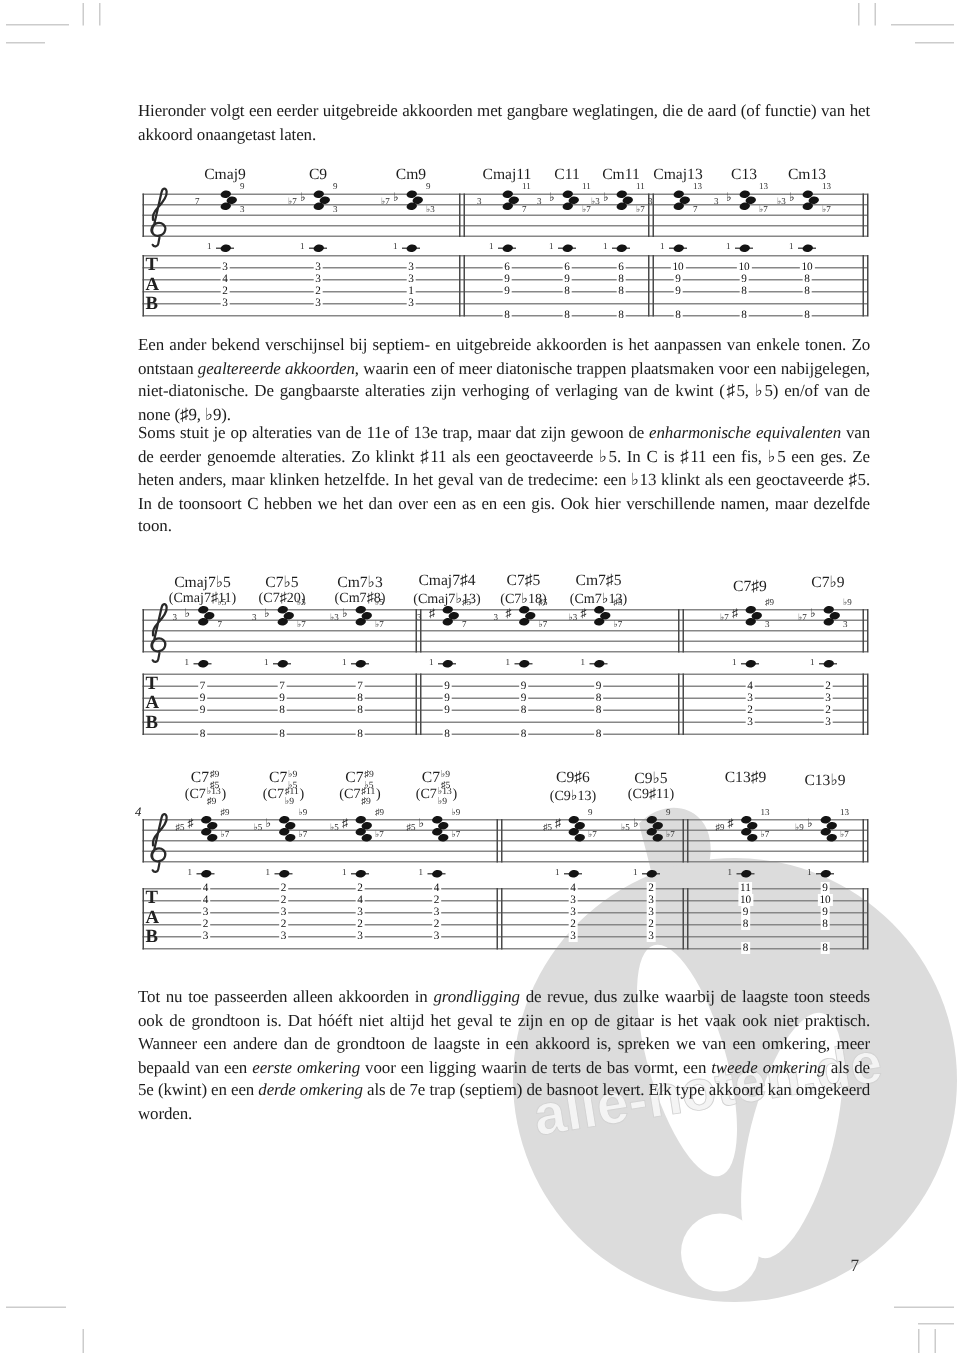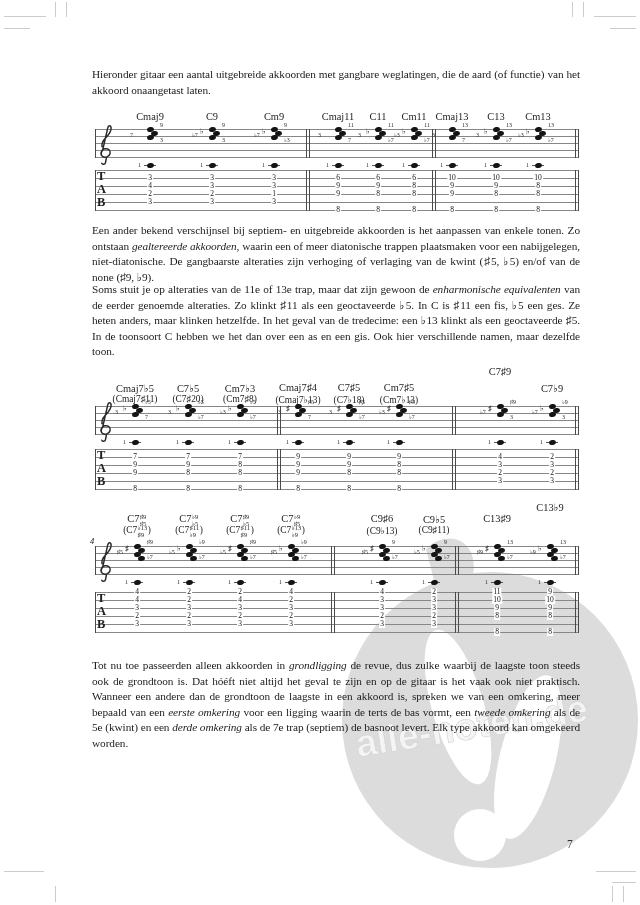--- a/index.html
+++ b/index.html
@@ -50,21 +50,21 @@
   <svg class="wm" width="340" height="345" viewBox="0 0 340 345">
     <path d="M96 14 C118 -8 152 6 142 44 C136 66 118 80 102 88 C112 62 102 40 96 14" fill="#dcdcdc"></path>
     <circle cx="160" cy="185" r="148" fill="#dcdcdc"></circle>
     <ellipse cx="128" cy="172" rx="26" ry="80" fill="#ffffff" transform="rotate(-16 128 172)"></ellipse>
     <ellipse cx="198" cy="222" rx="28" ry="84" fill="#ffffff" transform="rotate(14 198 222)"></ellipse>
     <circle cx="150" cy="300" r="26" fill="#ffffff"></circle>
     <text x="28" y="222" transform="rotate(-9 28 222)" font-family="Liberation Sans, DejaVu Sans, sans-serif" font-size="38" font-weight="bold" fill="#f4f4f4" stroke="#d2d2d2" stroke-width="0.6">alle-noten.de</text>
   </svg>
 
   <div class="content">
-    <div class="para" style="top:67px;"><span>Hieronder gitaar een aantal uitgebreide akkoorden met gangbare weglatingen, die de aard (of functie) van het akkoord onaangetast laten.</span></div>
+    <div class="para" style="top:67px;"><span>Hieronder volgt een eerder uitgebreide akkoorden met gangbare weglatingen, die de aard (of functie) van het akkoord onaangetast laten.</span></div>
     <div class="para" style="top:223px;"><span>Een ander bekend verschijnsel bij septiem- en uitgebreide akkoorden is het aanpassen van enkele tonen. Zo ontstaan </span><i>gealtereerde akkoorden</i><span>, waarin een of meer diatonische trappen plaatsmaken voor een nabijgelegen, niet-diatonische. De gangbaarste alteraties zijn verhoging of verlaging van de kwint (♯5, ♭5) en/of van de none (♯9, ♭9).</span></div>
     <div class="para" style="top:282px;"><span>Soms stuit je op alteraties van de 11e of 13e trap, maar dat zijn gewoon de </span><i>enharmonische equivalenten</i><span> van de eerder genoemde alteraties. Zo klinkt ♯11 als een geoctaveerde ♭5. In C is ♯11 een fis, ♭5 een ges. Ze heten anders, maar klinken hetzelfde. In het geval van de tredecime: een ♭13 klinkt als een geoctaveerde ♯5. In de toonsoort C hebben we het dan over een as en een gis. Ook hier verschillende namen, maar dezelfde toon.</span></div>
     <div class="para" style="top:658px;"><span>Tot nu toe passeerden alleen akkoorden in </span><i>grondligging</i><span> de revue, dus zulke waarbij de laagste toon steeds ook de grondtoon is. Dat hóéft niet altijd het geval te zijn en op de gitaar is het vaak ook niet praktisch. Wanneer een andere dan de grondtoon de laagste in een akkoord is, spreken we van een omkering, meer bepaald van een </span><i>eerste omkering</i><span> voor een ligging waarin de terts de bas vormt, een </span><i>tweede omkering</i><span> als de 5e (kwint) en een </span><i>derde omkering</i><span> als de 7e trap (septiem) de basnoot levert. Elk type akkoord kan omgekeerd worden.</span></div>
 
     <div id="systems">
         <div class="">
           <div class="sysline" style="left: 95px; top: 129px; width: 483px;"></div>
           <div class="sysline" style="left: 95px; top: 136px; width: 483px;"></div>
           <div class="sysline" style="left: 95px; top: 143px; width: 483px;"></div>
           <div class="sysline" style="left: 95px; top: 150px; width: 483px;"></div>
@@ -349,21 +349,21 @@
           <div class="dlab" style="left: 379px; top: 409px;">♭3</div>
           <div class="dlab" style="left: 409px; top: 399px;">♯5</div>
           <div class="dlab" style="left: 409px; top: 414px;">♭7</div>
           <div class="ledger" style="left: 393px; top: 442px;"></div>
           <div class="note" style="left: 396px; top: 440px;"></div>
           <div class="dlab" style="left: 387px; top: 439px;">1</div>
           <div class="fret" style="left: 399px; top: 453px;">9</div>
           <div class="fret" style="left: 399px; top: 461px;">8</div>
           <div class="fret" style="left: 399px; top: 469px;">8</div>
           <div class="fret" style="left: 399px; top: 485px;">8</div>
-          <div class="chordname" style="left: 500px; top: 366px; text-align: right;">C7♯9</div>
+          <div class="chordname" style="left: 500px; top: 386px; text-align: right;">C7♯9</div>
           <div class="note" style="left: 497px; top: 404px;"></div>
           <div class="note" style="left: 501px; top: 408px;"></div>
           <div class="note" style="left: 497px; top: 412px;"></div>
           <div class="acc" style="left: 488px; top: 405px;">♯</div>
           <div class="dlab" style="left: 480px; top: 409px;">♭7</div>
           <div class="dlab" style="left: 510px; top: 399px;">♯9</div>
           <div class="dlab" style="left: 510px; top: 414px;">3</div>
           <div class="ledger" style="left: 494px; top: 442px;"></div>
           <div class="note" style="left: 497px; top: 440px;"></div>
           <div class="dlab" style="left: 488px; top: 439px;">1</div>
@@ -562,21 +562,21 @@
           <div class="dlab" style="left: 507px; top: 539px;">13</div>
           <div class="dlab" style="left: 507px; top: 554px;">♭7</div>
           <div class="ledger" style="left: 491px; top: 582px;"></div>
           <div class="note" style="left: 494px; top: 580px;"></div>
           <div class="dlab" style="left: 485px; top: 579px;">1</div>
           <div class="fret" style="left: 497px; top: 588px;">11</div>
           <div class="fret" style="left: 497px; top: 596px;">10</div>
           <div class="fret" style="left: 497px; top: 604px;">9</div>
           <div class="fret" style="left: 497px; top: 612px;">8</div>
           <div class="fret" style="left: 497px; top: 628px;">8</div>
-          <div class="chordname" style="left: 550px; top: 501px;">C13♭9</div>
+          <div class="chordname" style="left: 550px; top: 514px;">C13♭9</div>
           <div class="note" style="left: 547px; top: 544px;"></div>
           <div class="note" style="left: 551px; top: 548px;"></div>
           <div class="note" style="left: 547px; top: 552px;"></div>
           <div class="note" style="left: 551px; top: 556px;"></div>
           <div class="acc" style="left: 538px; top: 545px;">♭</div>
           <div class="dlab" style="left: 530px; top: 549px;">♭9</div>
           <div class="dlab" style="left: 560px; top: 539px;">13</div>
           <div class="dlab" style="left: 560px; top: 554px;">♭7</div>
           <div class="ledger" style="left: 544px; top: 582px;"></div>
           <div class="note" style="left: 547px; top: 580px;"></div>

